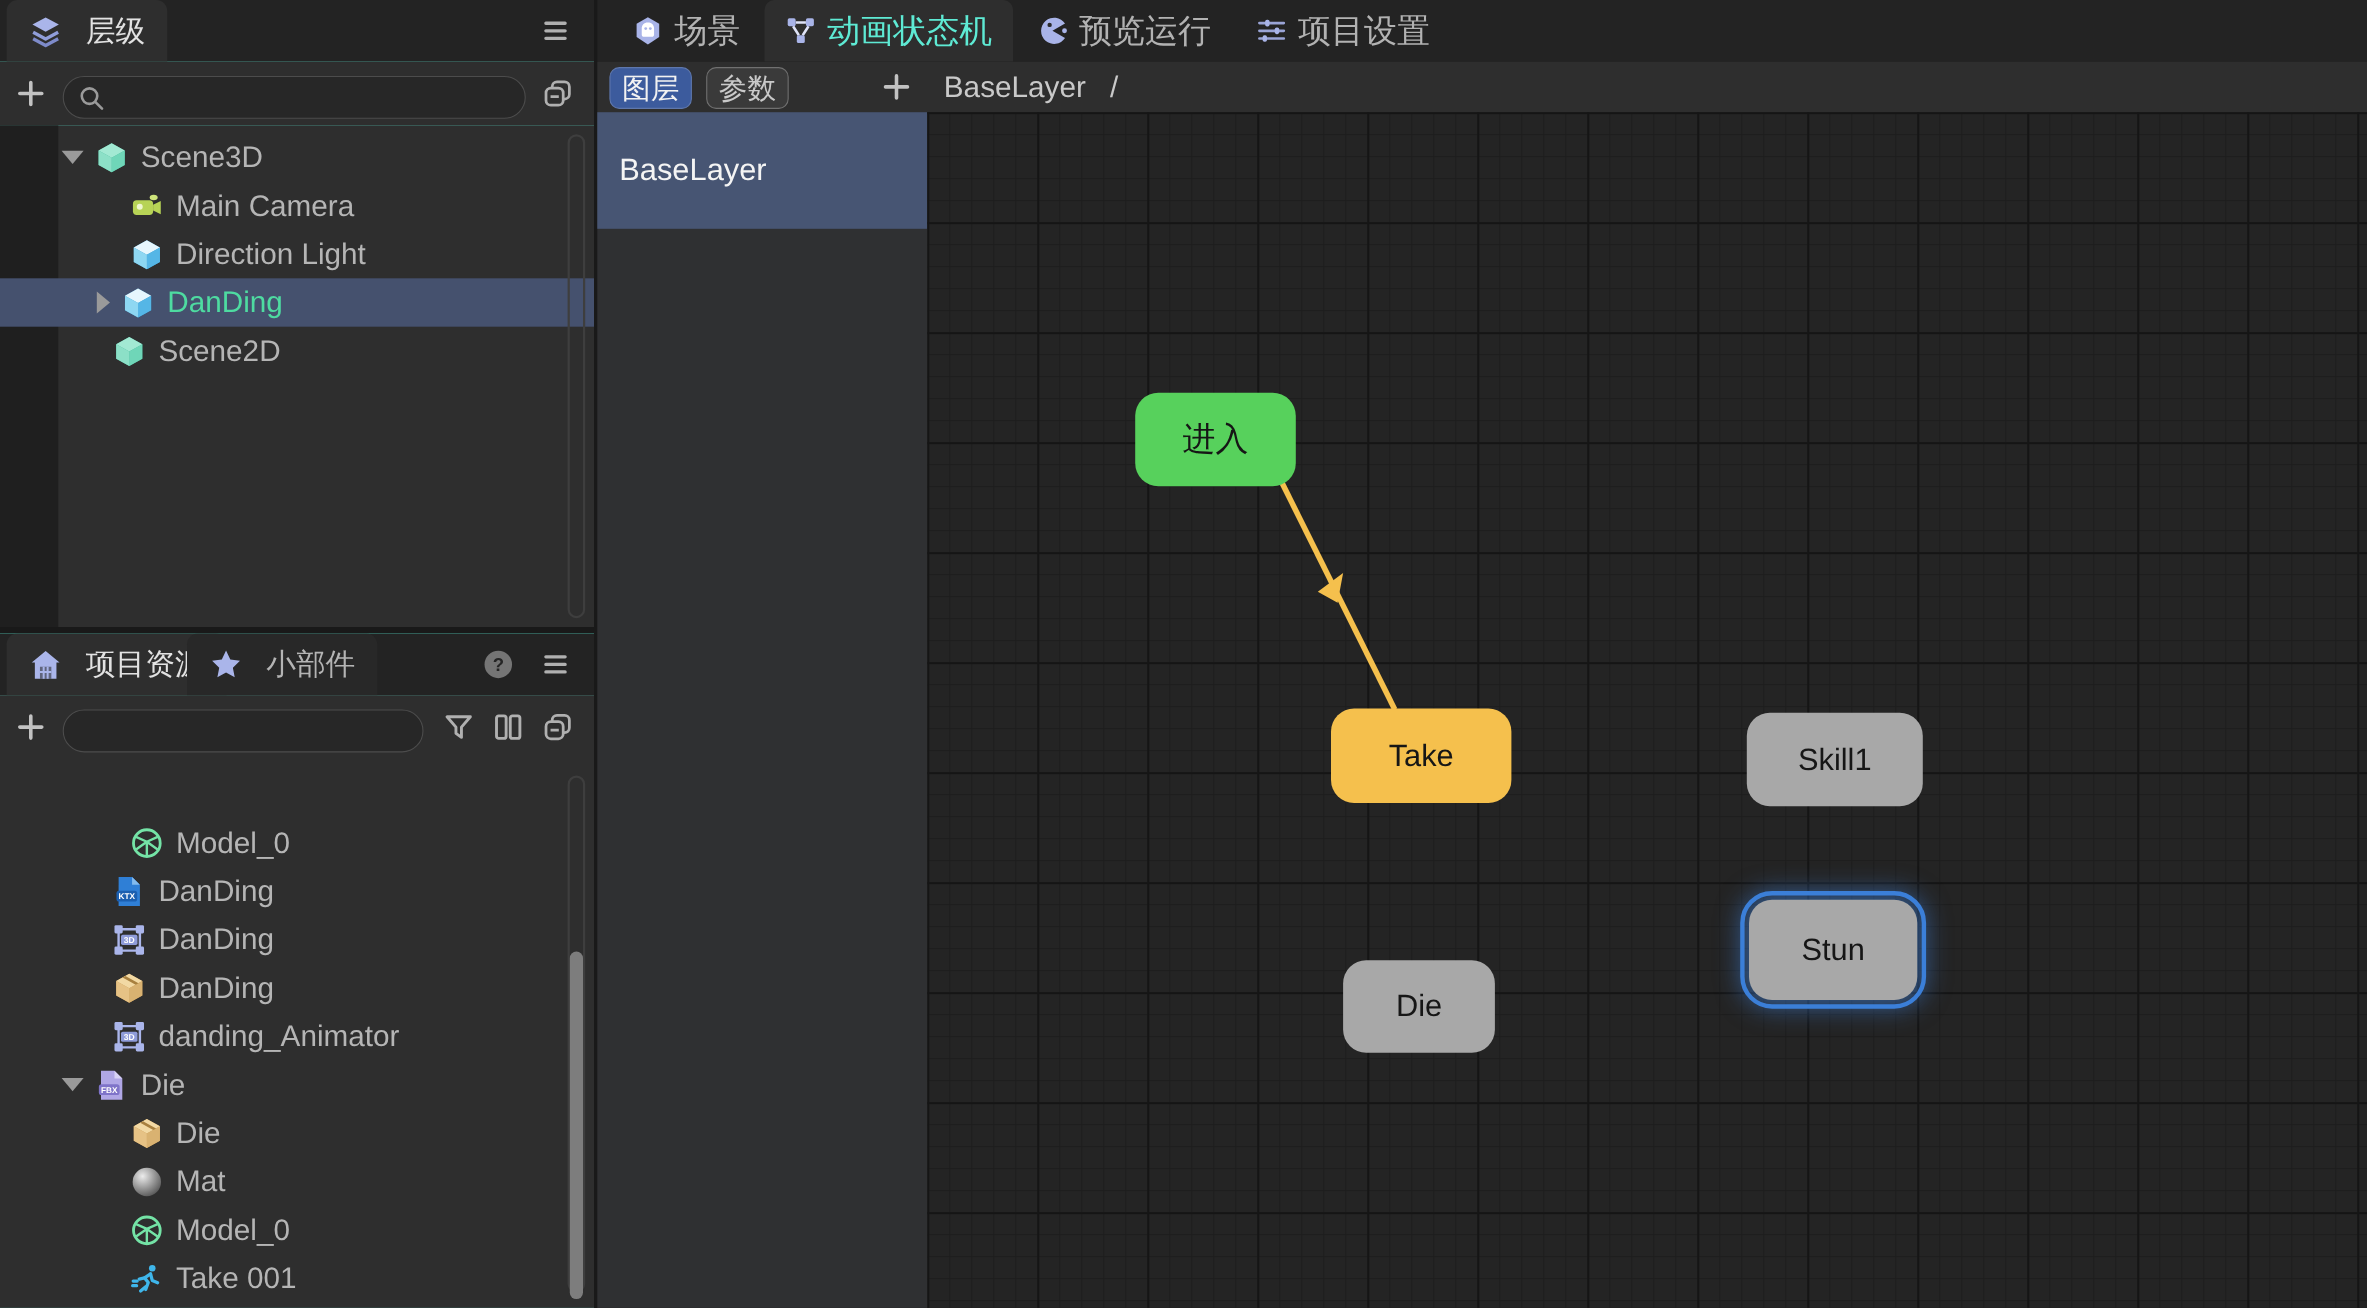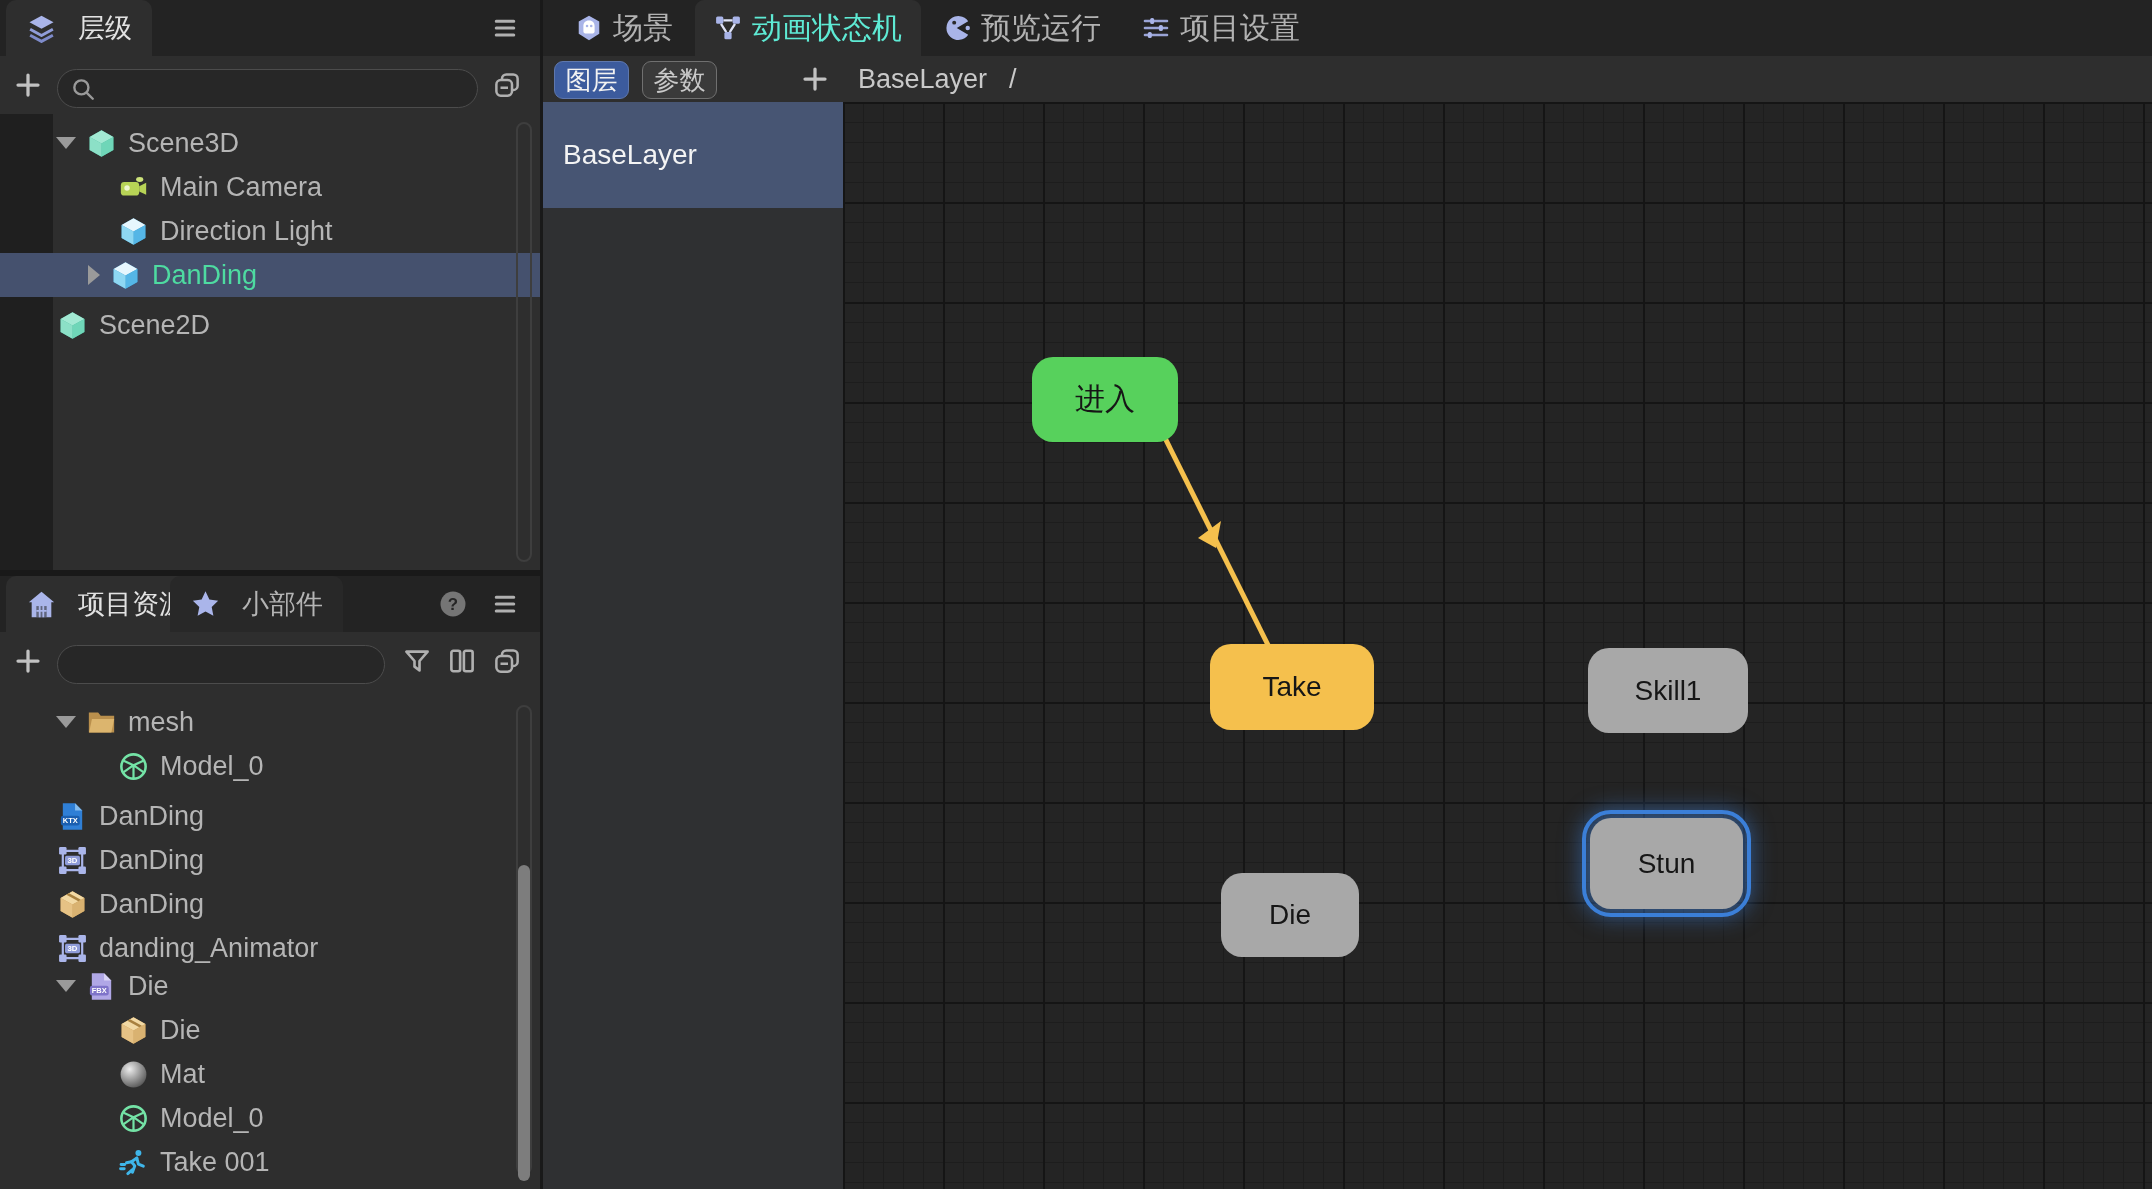--- a/index.html
+++ b/index.html
@@ -27,21 +27,21 @@
     font-size:27px; color:#b5b5b5; cursor:pointer; }
   .trow.selected { background:#45516e; }
   .trow.selected .row-label { color:#4edba1; }
   .caret-down { width:0; height:0; border-left:10px solid transparent; border-right:10px solid transparent;
     border-top:12px solid #9a9a9a; margin-right:10px; flex:none; }
   .caret-right { width:0; height:0; border-top:10px solid transparent; border-bottom:10px solid transparent;
     border-left:12px solid #9a9a9a; margin-right:10px; flex:none; }
   .row-icon { width:31px; height:31px; margin-right:11px; flex:none; }
   .row-label { white-space:nowrap; }
   .pad0 { padding-left:56px; }   
-  .pad0f { padding-left:57px;align-items:flex-end; }  
+  .pad0f { padding-left:102px; }  
   .pad1 { padding-left:118px; }  
 
   .scroll-track { position:absolute; right:8px; width:16px; border:2px solid #3e3e3e; border-radius:9px; }
   .scroll-thumb { position:absolute; right:10px; width:12px; background:#7d7d7d; border-radius:6px; }
 
   
   #tabstrip { position:absolute; left:543px; top:0; right:0; height:56px; background:#232323;
     display:flex; padding-left:13px; gap:3px; }
   .main-tab { height:56px; display:flex; align-items:center; gap:10px; padding:0 19px;
     border-radius:9px 9px 0 0; font-size:30px; color:#b2b2b2; cursor:pointer; }
@@ -254,30 +254,20 @@
       <span class="icon-btn" style="left:492px;top:14px;">
         <svg viewBox="0 0 24 24" fill="none" stroke="#b0b0b0" stroke-width="2">
             <rect x="8" y="3.5" width="12.5" height="12.5" rx="3.5"></rect>
             <rect x="3.5" y="8" width="12.5" height="12.5" rx="3.5" fill="#2e2e2e"></rect>
             <path d="M6.8 14.2h6"></path>
           </svg>
       </span>
     </div>
     <div class="tree-body">
 
-      <div class="trow pad0" style="top:10px;">
-        <span class="caret-down"></span>
-        <span class="row-icon">
-          <svg viewBox="0 0 24 24">
-              <path d="M2.2 4.2h7.2l2 2.6h10.4v13h-19.6z" fill="#b98f4c"></path>
-              <path d="M4.6 9.2h17.2l-2.2 10.6H2.4z" fill="#dcb56e"></path>
-            </svg>
-        </span>
-        <span class="row-label">mesh</span>
-      </div>
 
       <div class="trow pad1" style="top:54px;">
         <span class="row-icon">
           <svg viewBox="0 0 24 24" fill="none" stroke="#74e3a6" stroke-width="2">
               <circle cx="12" cy="12" r="9.4"></circle>
               <path d="M4.4 7.6l7.6 3.4 7.6-3.4M12 11v10.4M4.4 16.4L12 11M19.6 16.4L12 11" stroke-width="1.7"></path>
             </svg>
         </span>
         <span class="row-label">Model_0</span>
       </div>

